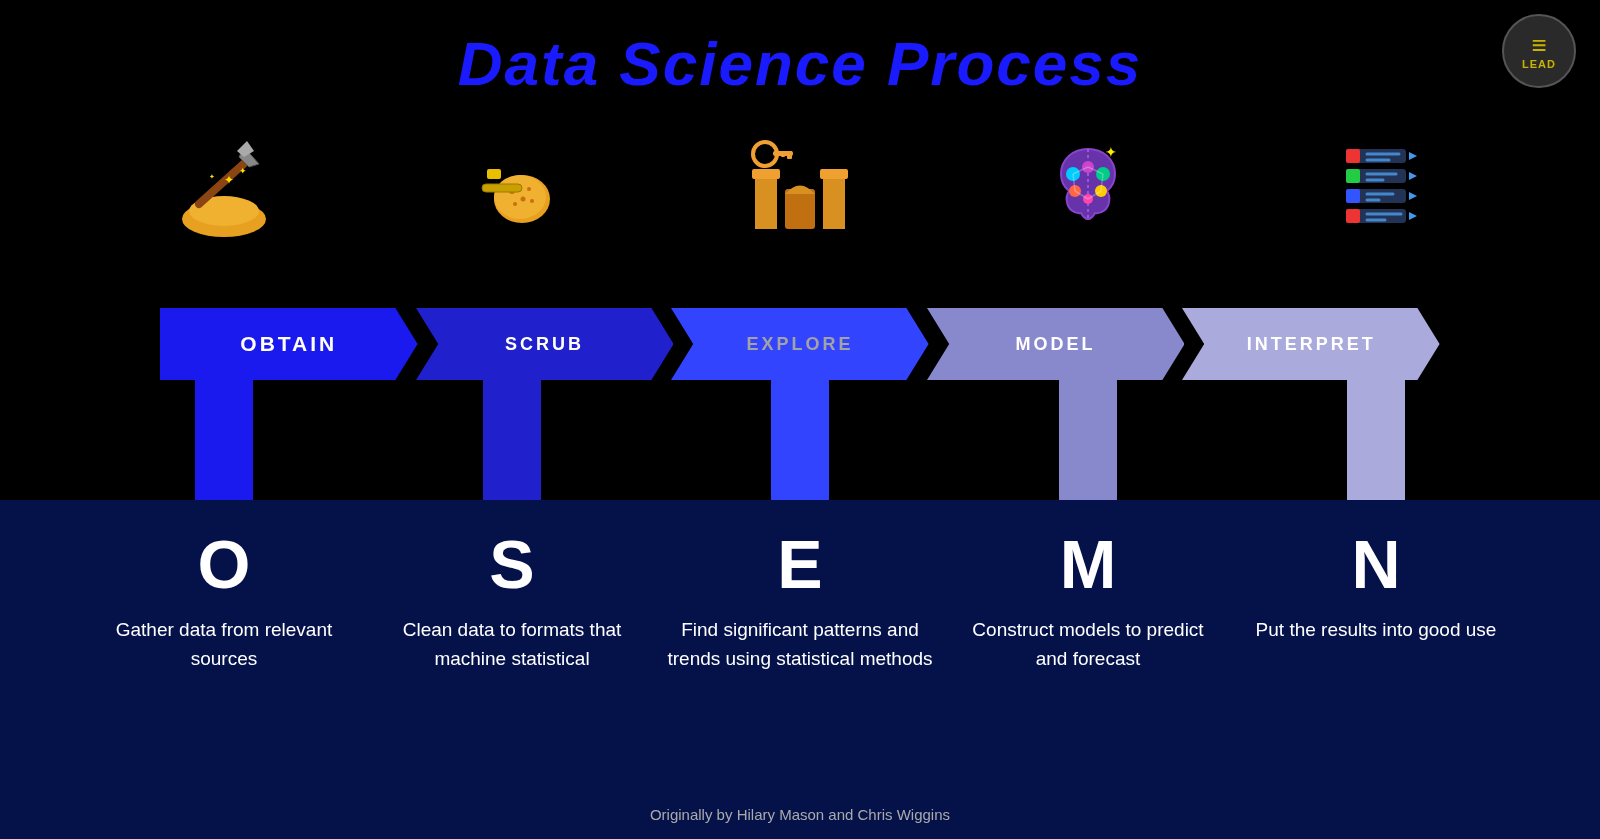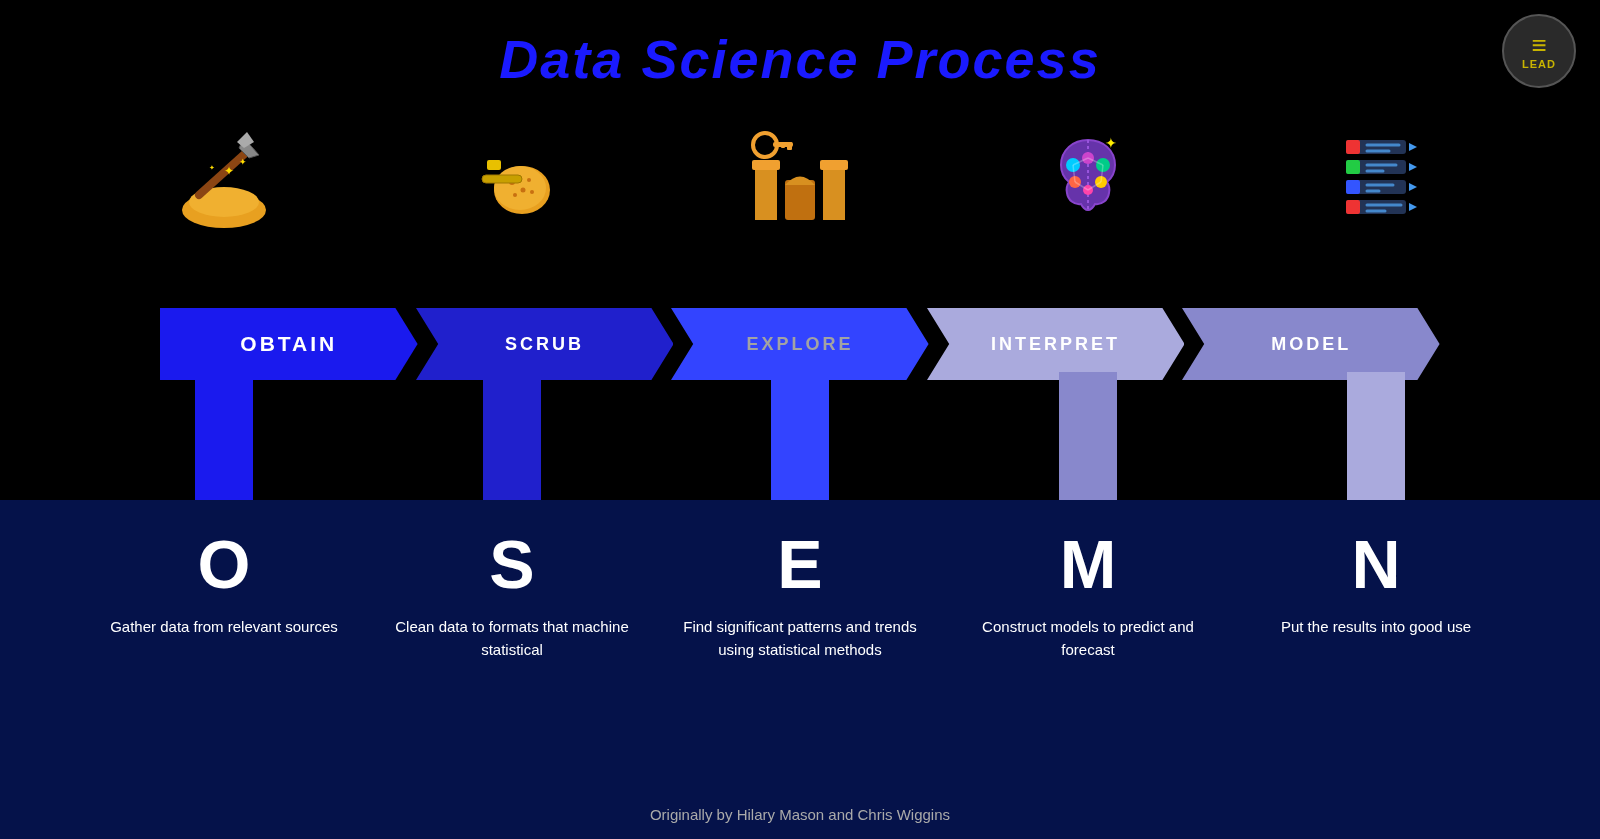--- a/index.html
+++ b/index.html
@@ -23,21 +23,21 @@
     .bottom-section {
       background: #05124a;
       height: 339px;
       position: relative;
     }
 
     
     .title {
       text-align: center;
       padding-top: 28px;
-      font-size: 54px;
+      font-size: 62px;
       font-weight: 900;
       font-style: italic;
       color: #1a1aff;
       text-shadow: 2px 2px 4px rgba(0,0,0,0.5);
       letter-spacing: 2px;
     }
 
     
     .logo {
       position: absolute;
@@ -113,21 +113,21 @@
       padding-right: 10px;
     }
     .step-letter {
       font-size: 68px;
       font-weight: 900;
       color: #fff;
       line-height: 1;
       margin-bottom: 18px;
     }
     .step-description {
-      font-size: 15px;
+      font-size: 19px;
       color: #fff;
       text-align: center;
       line-height: 1.5;
     }
 
     
     .footer {
       position: absolute;
       bottom: 16px;
       left: 0;
@@ -281,30 +281,30 @@
 
     <div style="flex:1; position:relative; margin-left:-2px;">
       <svg width="100%" height="72" viewBox="0 0 290 72" preserveAspectRatio="none">
         <polygon points="0,0 265,0 290,36 265,72 0,72 25,36" fill="#3344ff"></polygon>
       </svg>
       <div style="position:absolute;top:0;left:0;right:0;bottom:0;display:flex;align-items:center;justify-content:center;font-size:18px;font-weight:900;color:#a3a3a3;letter-spacing:3px;">EXPLORE</div>
     </div>
 
     <div style="flex:1; position:relative; margin-left:-2px;">
       <svg width="100%" height="72" viewBox="0 0 290 72" preserveAspectRatio="none">
+        <polygon points="0,0 265,0 290,36 265,72 0,72 25,36" fill="#8888cc"></polygon>
+      </svg>
+      <div style="position:absolute;top:0;left:0;right:0;bottom:0;display:flex;align-items:center;justify-content:center;font-size:18px;font-weight:900;color:#fff;letter-spacing:3px;">MODEL</div>
+    </div>
+
+    <div style="flex:1; position:relative; margin-left:-2px;">
+      <svg width="100%" height="72" viewBox="0 0 290 72" preserveAspectRatio="none">
         <polygon points="0,0 265,0 290,36 265,72 0,72 25,36" fill="#aaaadd"></polygon>
       </svg>
       <div style="position:absolute;top:0;left:0;right:0;bottom:0;display:flex;align-items:center;justify-content:center;font-size:18px;font-weight:900;color:#fff;letter-spacing:3px;">INTERPRET</div>
-    </div>
-
-    <div style="flex:1; position:relative; margin-left:-2px;">
-      <svg width="100%" height="72" viewBox="0 0 290 72" preserveAspectRatio="none">
-        <polygon points="0,0 265,0 290,36 265,72 0,72 25,36" fill="#8888cc"></polygon>
-      </svg>
-      <div style="position:absolute;top:0;left:0;right:0;bottom:0;display:flex;align-items:center;justify-content:center;font-size:18px;font-weight:900;color:#fff;letter-spacing:3px;">MODEL</div>
     </div>
   </div>
 
   <div style="position:absolute; top:372px; left:80px; right:80px; height:128px; display:flex;">
     <div style="flex:1; display:flex; justify-content:center;">
       <div style="width:58px; height:128px; background:#1a1aee;"></div>
     </div>
     <div style="flex:1; display:flex; justify-content:center;">
       <div style="width:58px; height:128px; background:#2020cc;"></div>
     </div>

